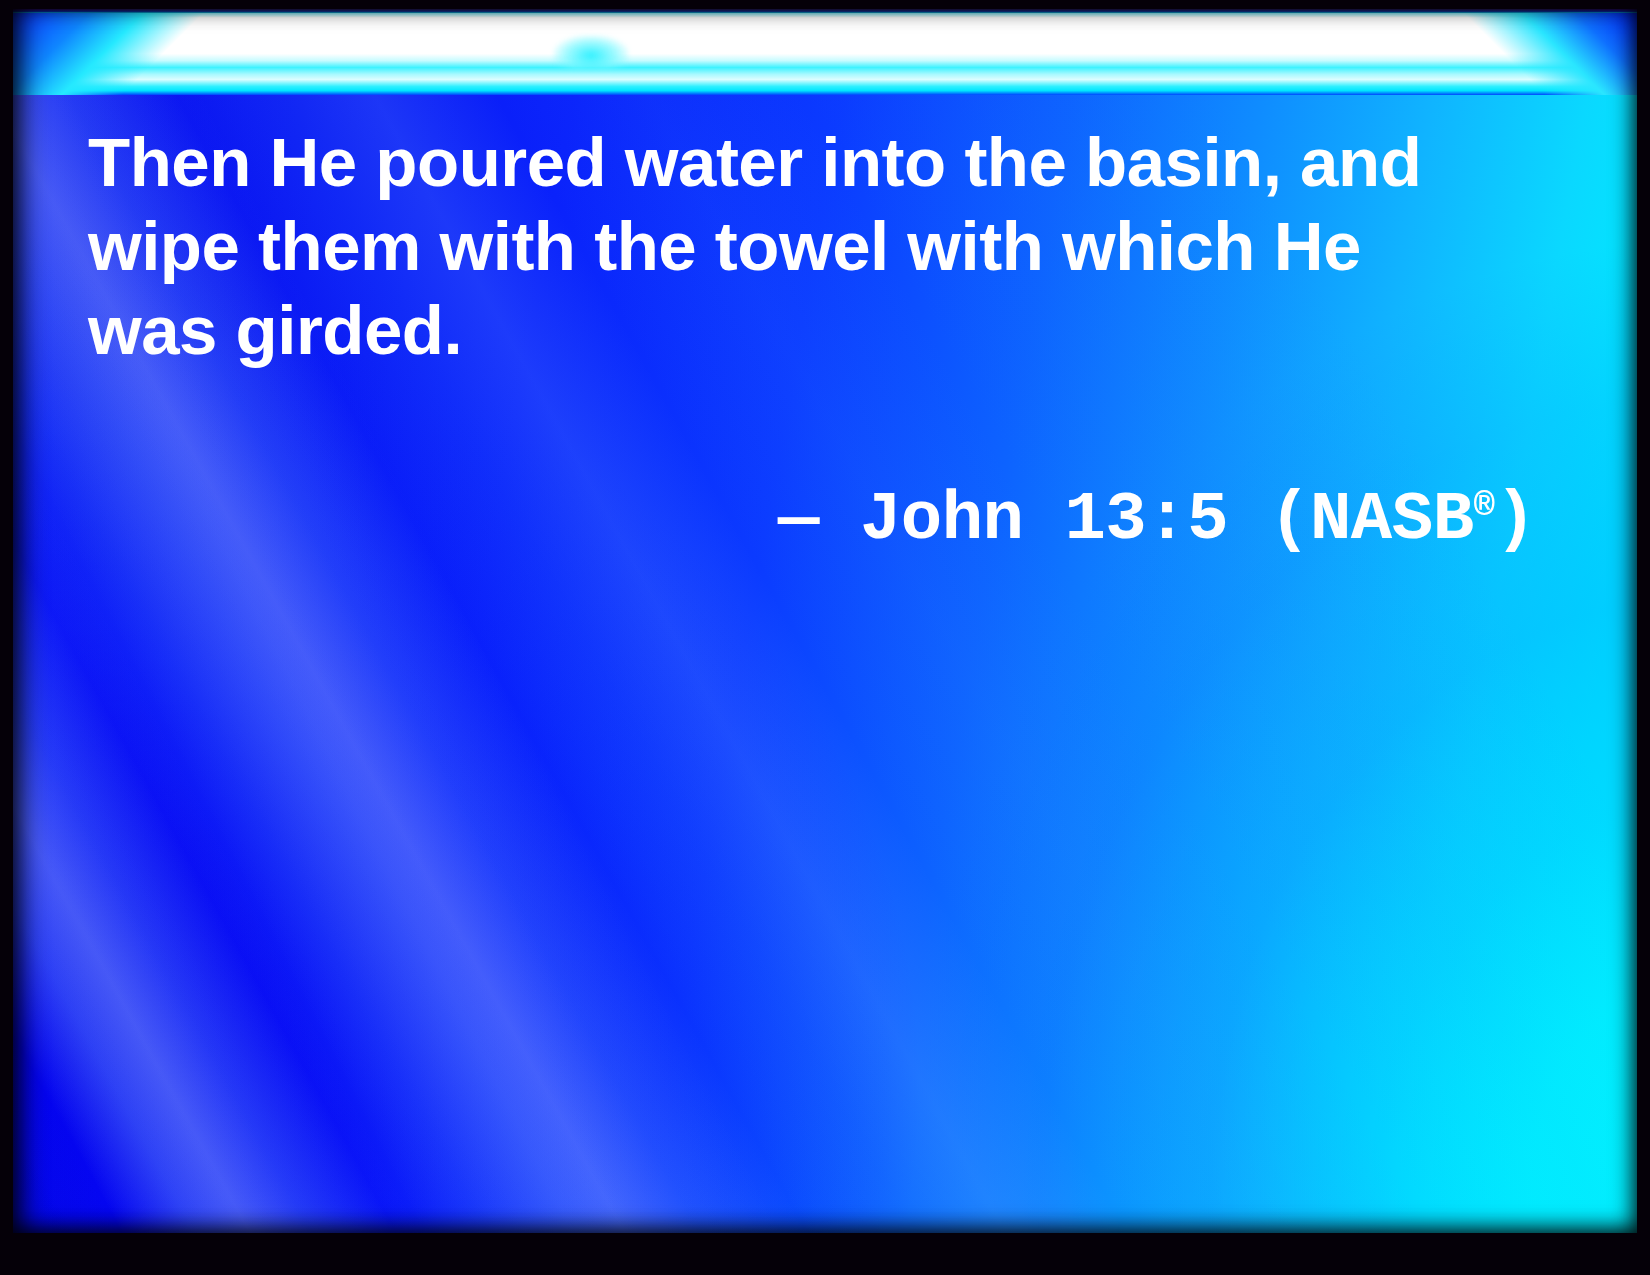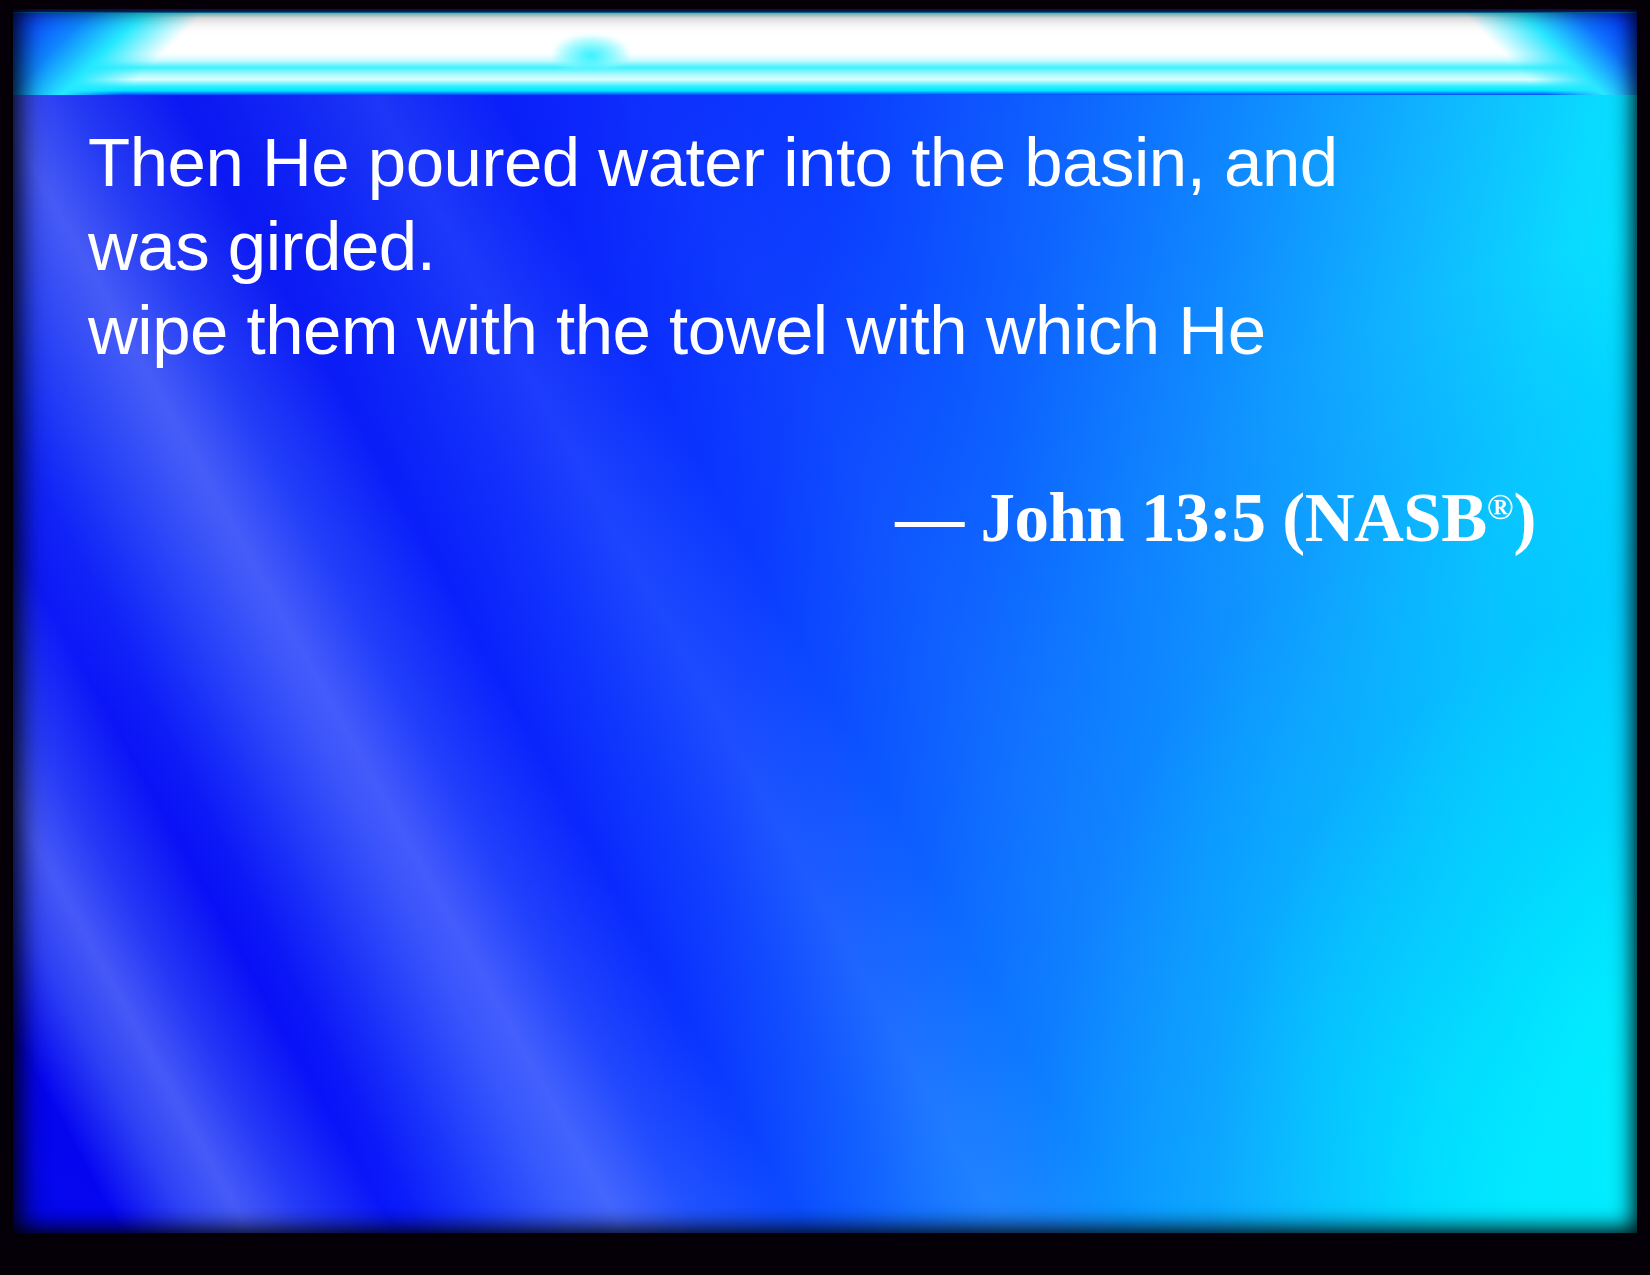--- a/index.html
+++ b/index.html
@@ -217,36 +217,36 @@
   #verse-block {
     position: absolute;
     left: 75px;
     top: 112px;
     width: 1460px;
   }
 
   .verse-line {
     color: #ffffff;
     font-family: "Liberation Sans", sans-serif;
-    font-weight: normal;
+    font-weight: bold;
     font-size: 69px;
     line-height: 84px;
     letter-spacing: -0.5px;
     white-space: nowrap;
     text-rendering: optimizeLegibility;
   }
 
   #attribution {
     position: absolute;
     left: 75px;
     top: 456px;
     width: 1460px;
     text-align: right;
     color: #ffffff;
-    font-family: Liberation Serif, serif;
+    font-family: Liberation Mono, monospace;
     font-weight: bold;
     font-size: 69px;
     line-height: 84px;
     letter-spacing: -0.5px;
     white-space: nowrap;
     padding-right: 12px;
     box-sizing: border-box;
   }
   #attribution .reg {
     font-size: 0.52em;
@@ -272,22 +272,22 @@
 
     <div class="topband">
       <div class="topband-left-wedge"></div>
       <div class="topband-right-wedge"></div>
       <div class="topband-bump"></div>
       <div class="topband-hairline"></div>
     </div>
 
     <div id="verse-block">
       <div class="verse-line">Then He poured water into the basin, and</div>
+      <div class="verse-line">wipe them with the towel with which He</div>
       <div class="verse-line">was girded.</div>
-      <div class="verse-line">wipe them with the towel with which He</div>
     </div>
 
     <div id="attribution"><span>—</span><span>&nbsp;</span><span>John 13:5</span><span>&nbsp;</span><span>(</span><span>NASB</span><span class="reg">®</span><span>)</span></div>
 
     <div class="bg-vignette"></div>
   </div>
 
 </div>
 
 </body></html>

